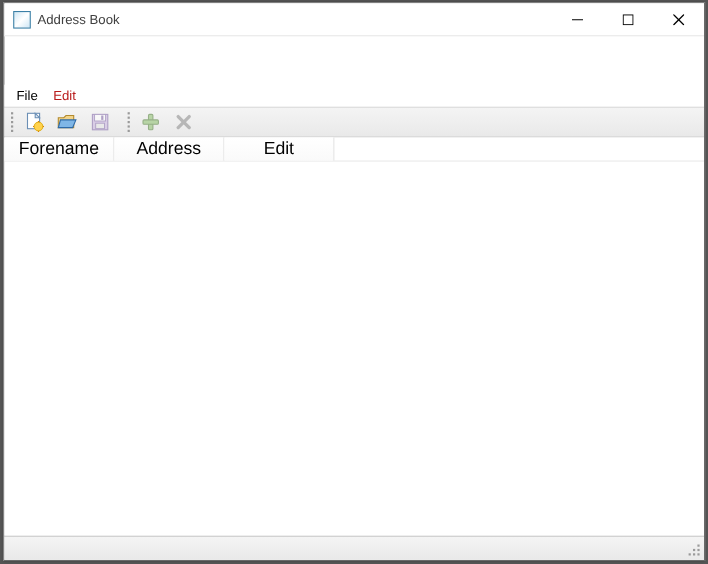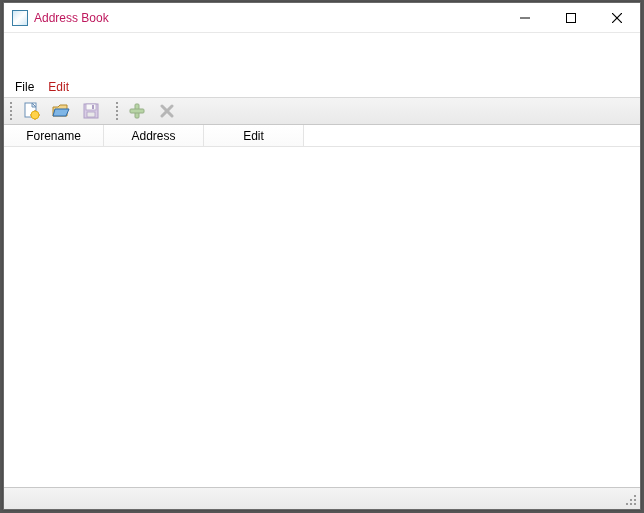--- a/index.html
+++ b/index.html
@@ -31,21 +31,21 @@
   }
   .titlebar .app-icon {
     width: 16px; height: 16px;
     margin: 0 6px 0 8px;
     border: 1px solid #3a7fa6;
     background: linear-gradient(135deg,#cfe7f5 0%,#fff 50%,#cfe7f5 100%);
   }
   .titlebar .title {
     flex: 0 0 auto;
     font-size: 12px;
-    color: #be185d;
+    color: #404040;
   }
   .titlebar .spacer { flex: 1; }
   .win-btn {
     width: 46px; height: 30px;
     display: flex; align-items: center; justify-content: center;
     color: #000;
   }
   .win-btn svg { display:block; }
   .menubar {
     height: 20px;
@@ -92,21 +92,21 @@
     display: flex;
     background: #fff;
     border-bottom: 1px solid #e4e4e4;
   }
   .th {
     width: 100px;
     border-right: 1px solid #e4e4e4;
     display: flex;
     align-items: center;
     justify-content: center;
-    font-size: 12px;
+    font-size: 16px;
     color: #000;
     background: linear-gradient(#fff,#fafafa);
   }
   .table-body {
     flex: 1;
     background: #fff;
   }
   .statusbar {
     height: 22px;
     background: linear-gradient(#f4f4f4,#e9e9e9);

